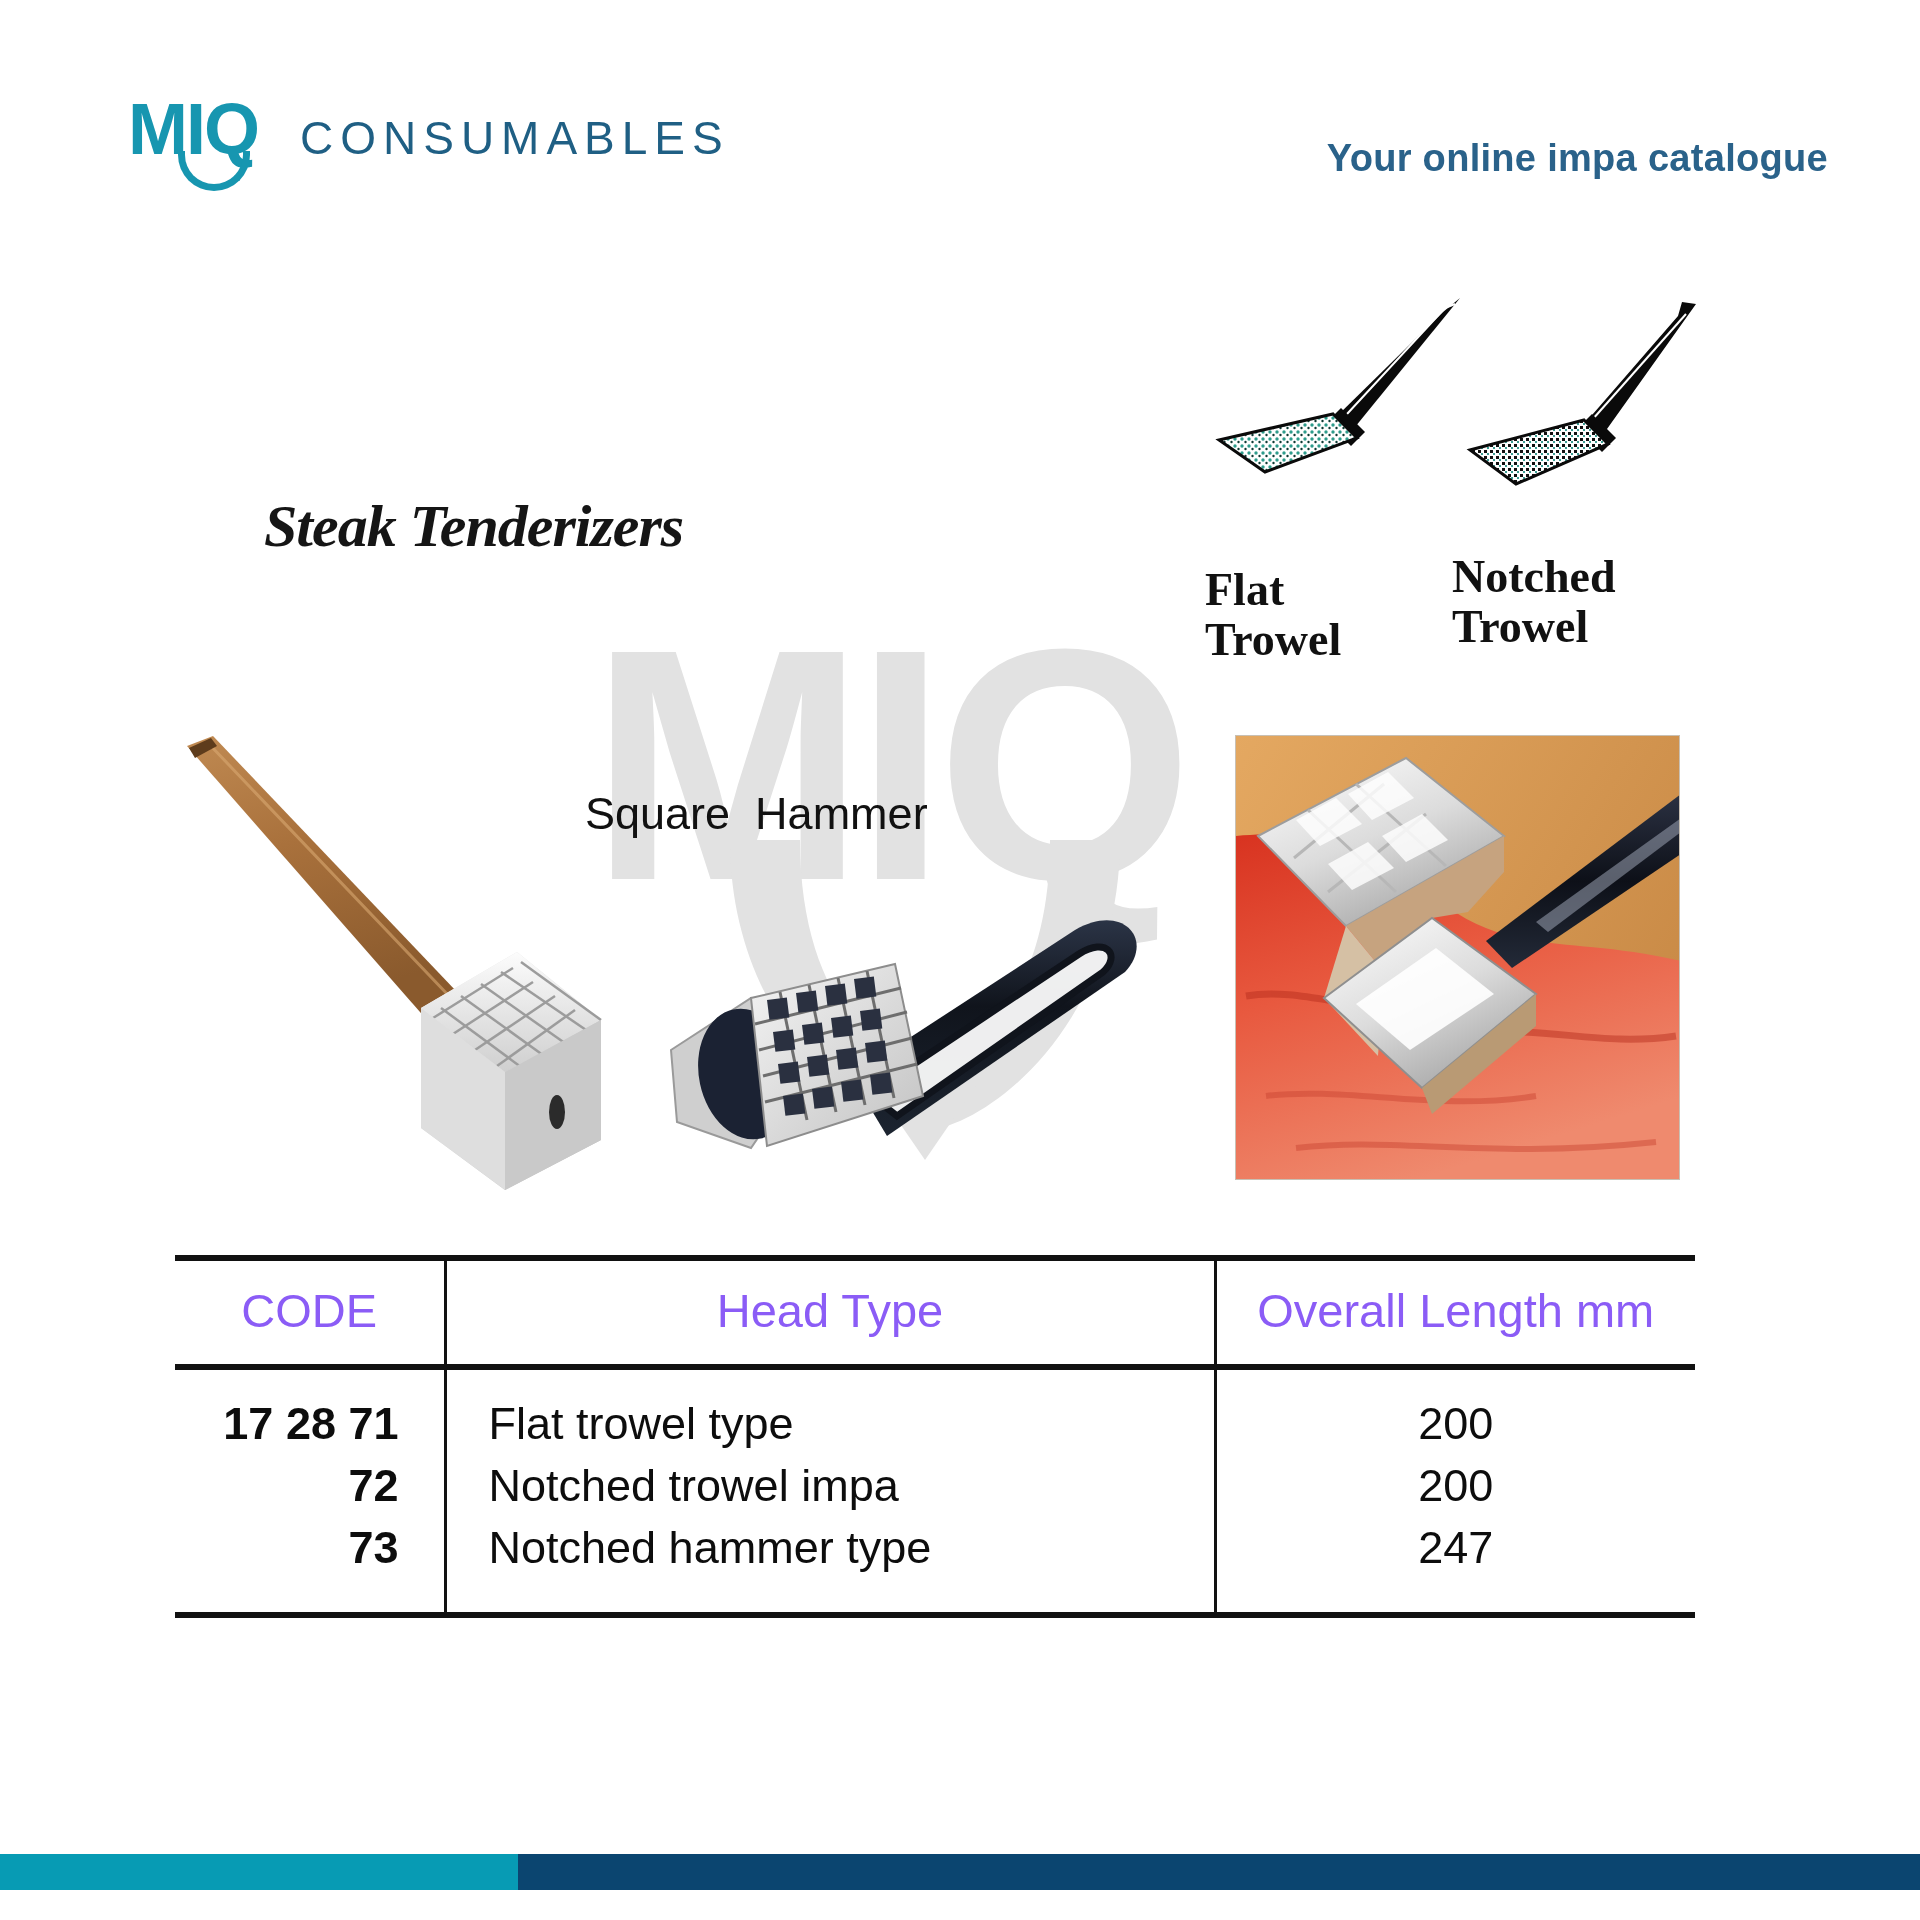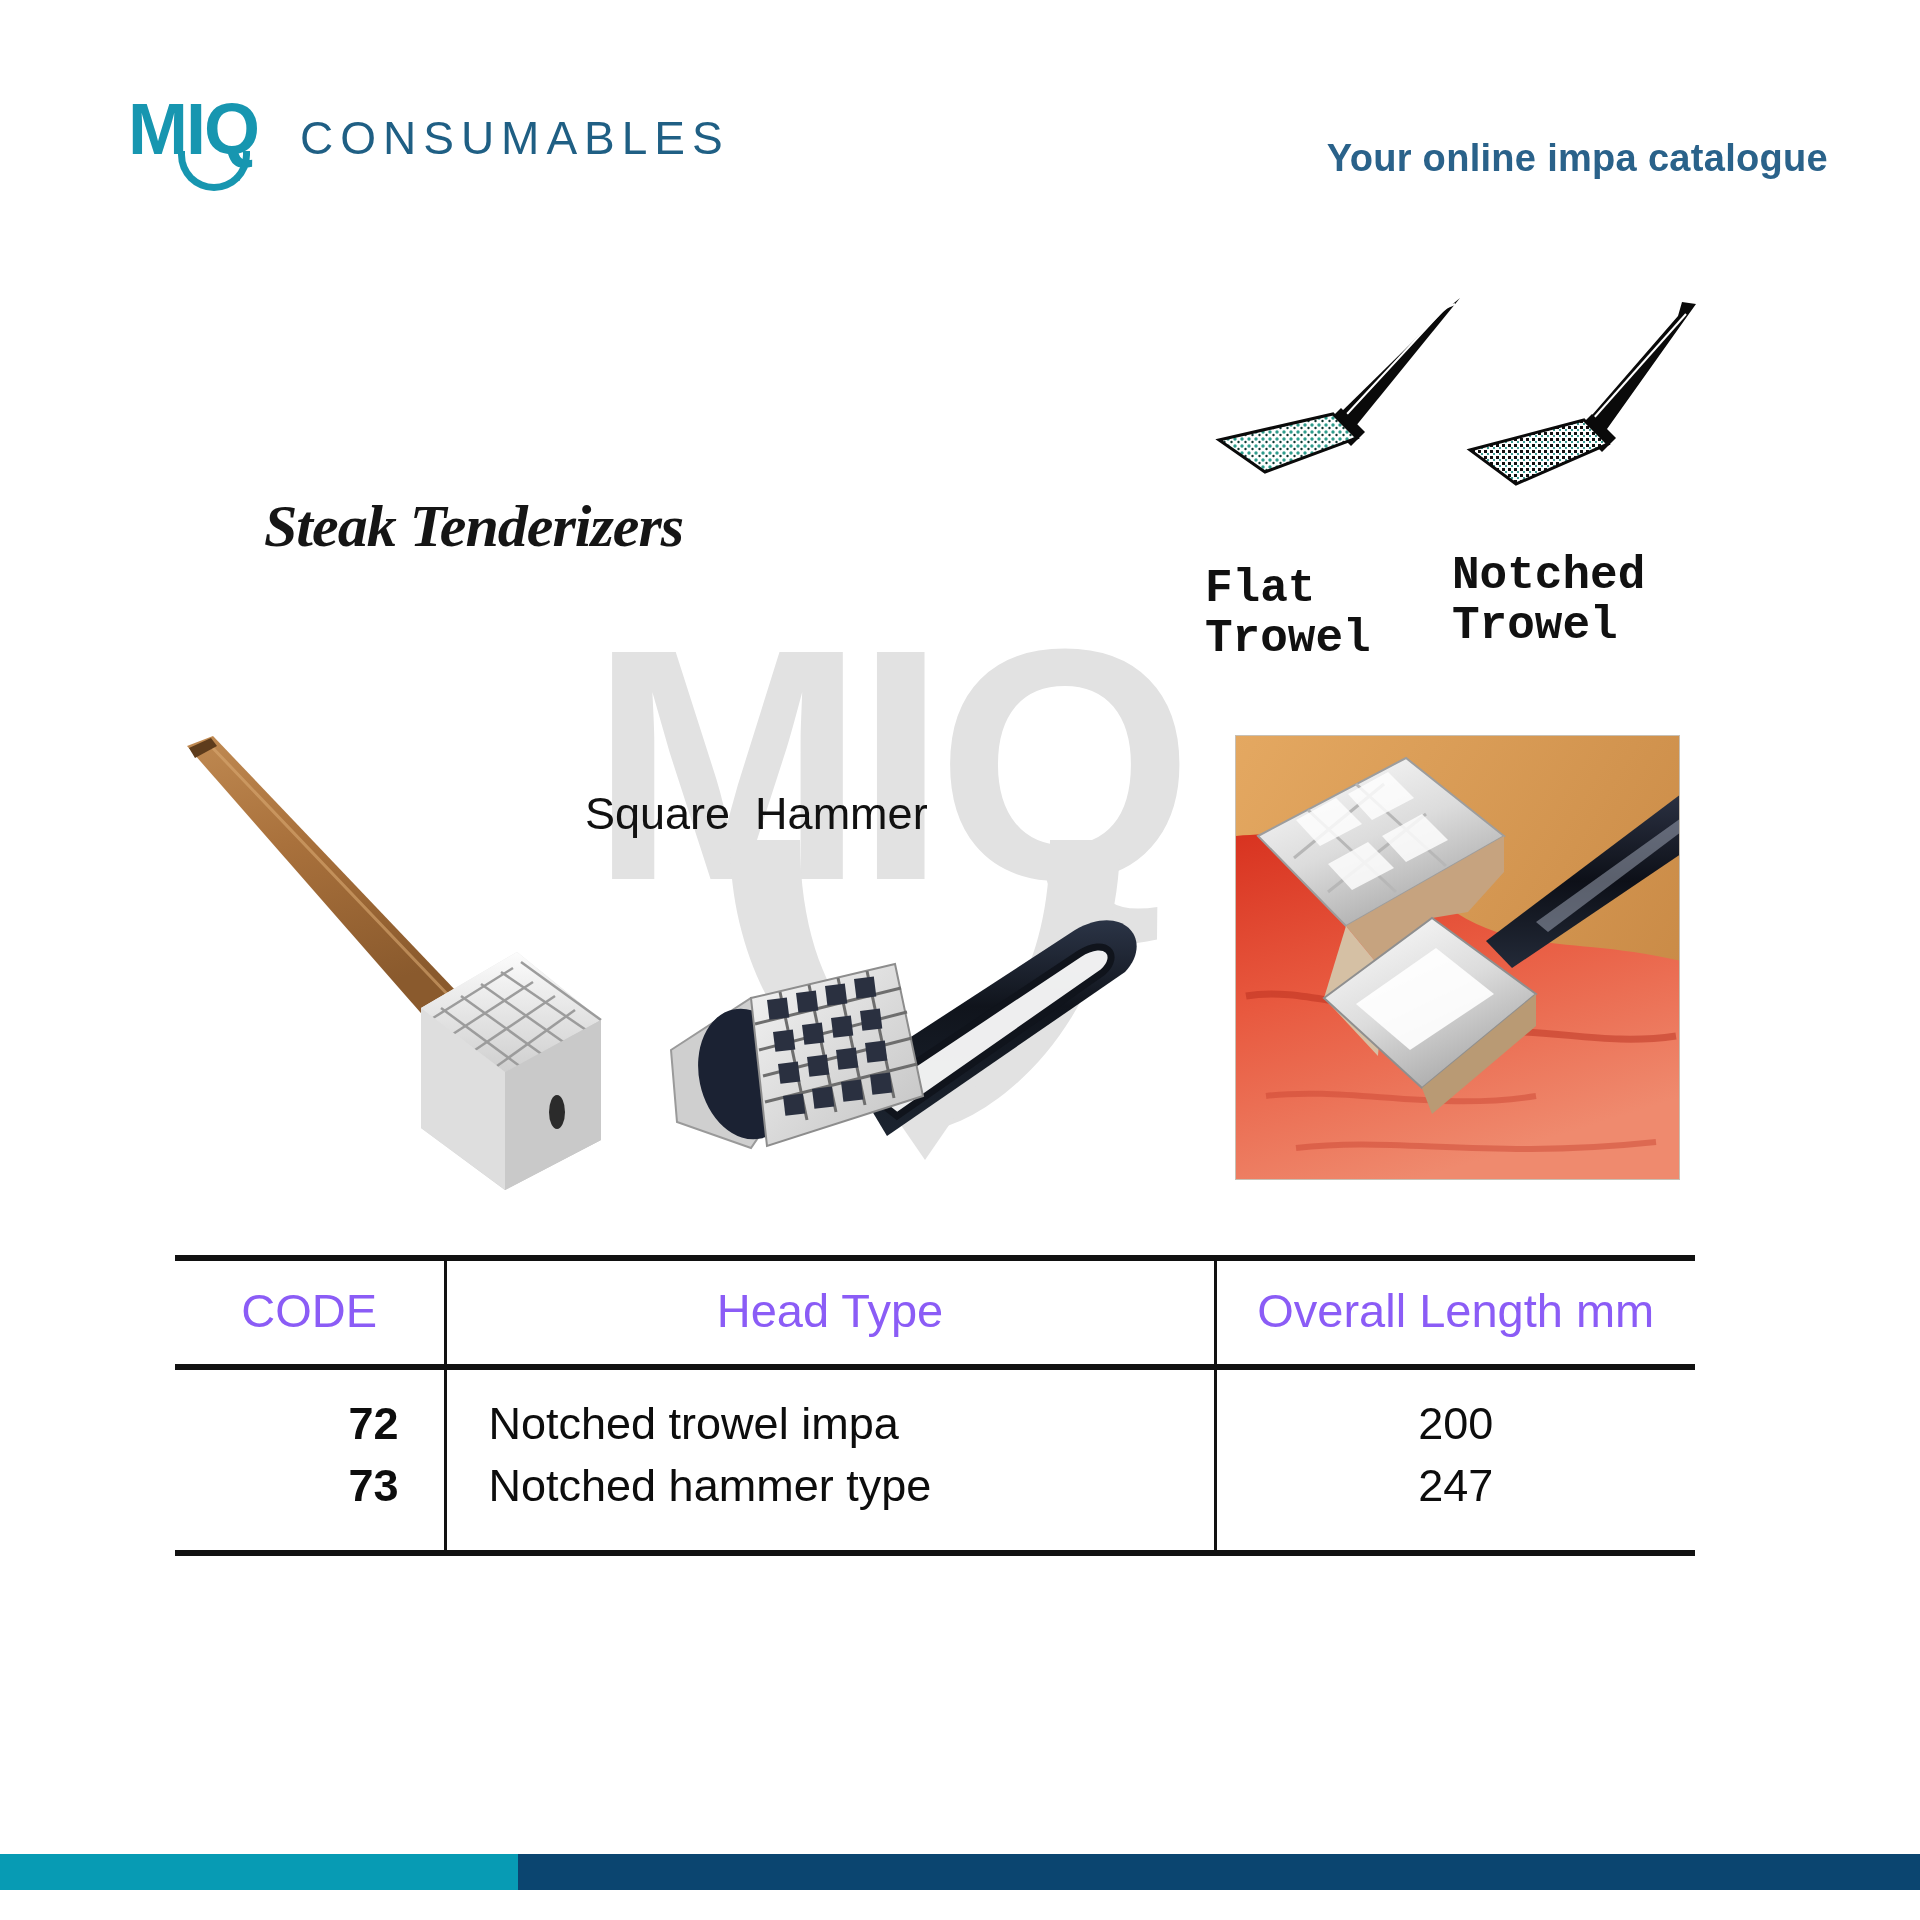--- a/index.html
+++ b/index.html
@@ -69,21 +69,21 @@
 
   
   .trowel-art { position:absolute; z-index:4; }
   #flat-trowel-art  { left:1205px; top:290px; width:270px; height:190px; }
   #notched-trowel-art { left:1460px; top:300px; width:250px; height:190px; }
 
   .trowel-label {
     position:absolute; z-index:5;
     font-size:46px; font-weight:bold; color:#111;
     line-height:1.08;
-    font-family:Liberation Mono, monospace;
+    font-family:Liberation Serif, serif;
   }
   #flat-trowel-label    { left:1205px; top:565px; }
   #notched-trowel-label { left:1452px; top:552px; }
 
   
   #square-hammer-label {
     position:absolute; left:585px; top:788px; z-index:5;
     font-size:45px; color:#111; white-space:pre;
     font-family:"Liberation Sans", sans-serif;
   }
@@ -373,20 +373,25 @@
   <table class="spec">
     <thead>
       <tr>
         <th class="td-code-h" style="width:270px;">CODE</th>
         <th class="col-sep">Head Type</th>
         <th class="col-sep" style="width:480px;">Overall Length mm</th>
       </tr>
     </thead>
     <tbody>
       <tr>
+        <td class="td-code">17 28 71</td>
+        <td class="td-desc col-sep">Flat trowel type</td>
+        <td class="td-len col-sep">200</td>
+      </tr>
+      <tr>
         <td class="td-code">72</td>
         <td class="td-desc col-sep">Notched trowel impa</td>
         <td class="td-len col-sep">200</td>
       </tr>
       <tr>
         <td class="td-code">73</td>
         <td class="td-desc col-sep">Notched hammer type</td>
         <td class="td-len col-sep">247</td>
       </tr>
     </tbody>

